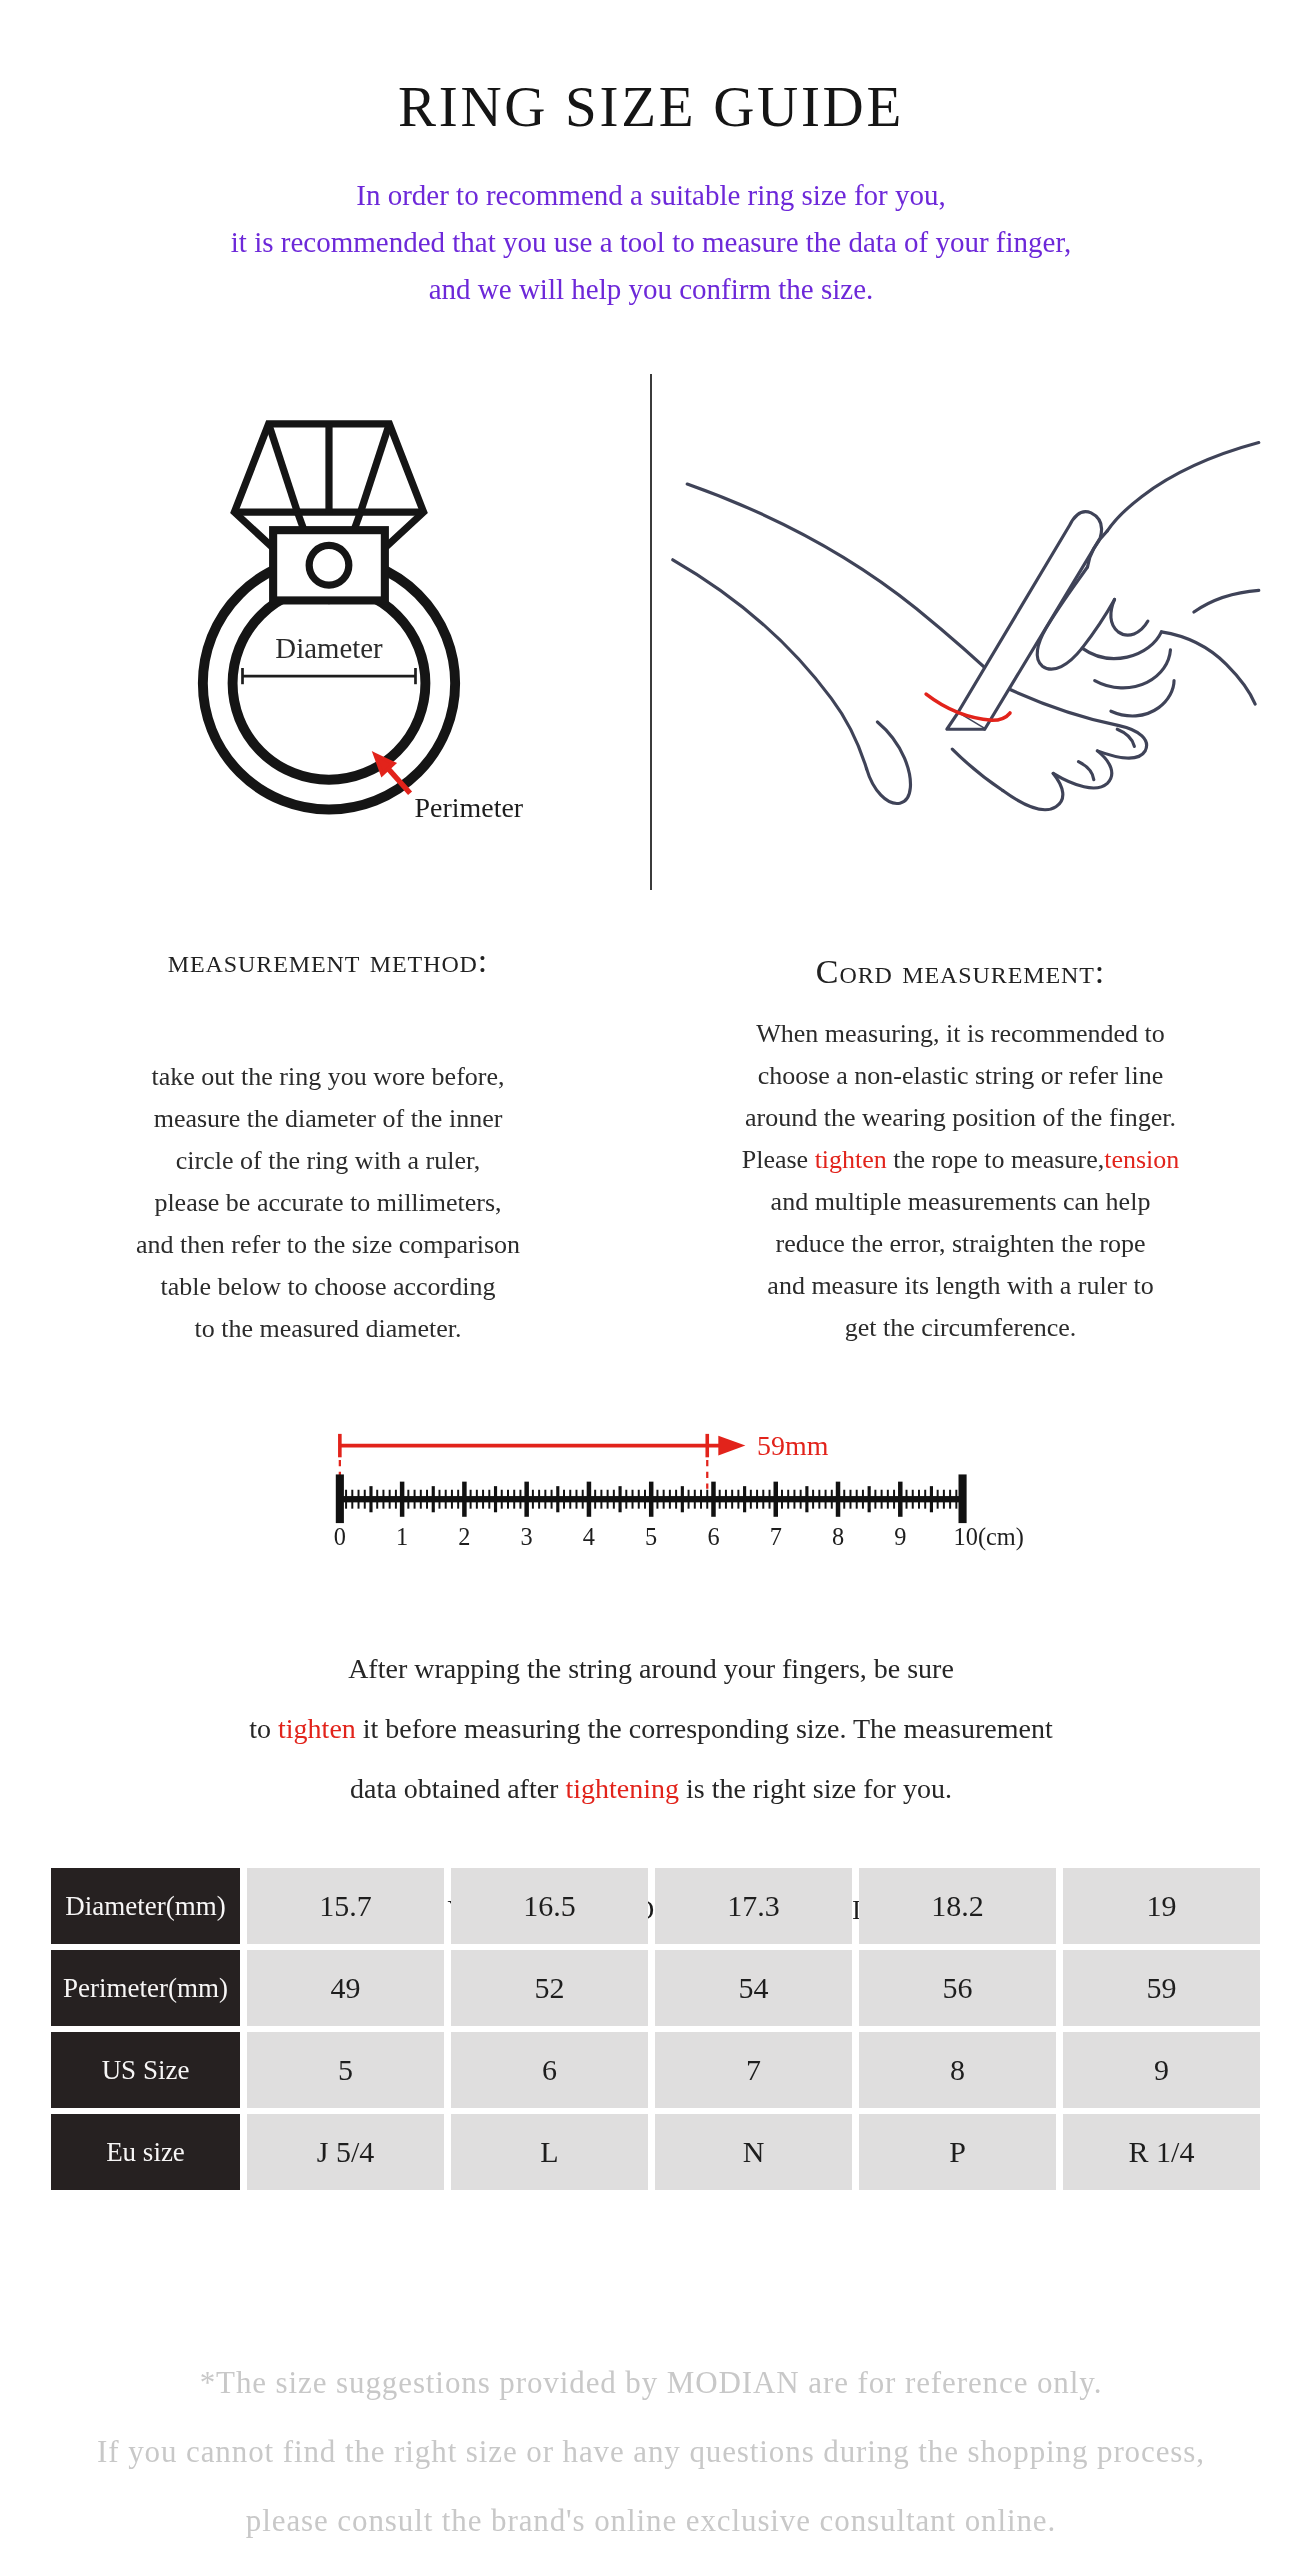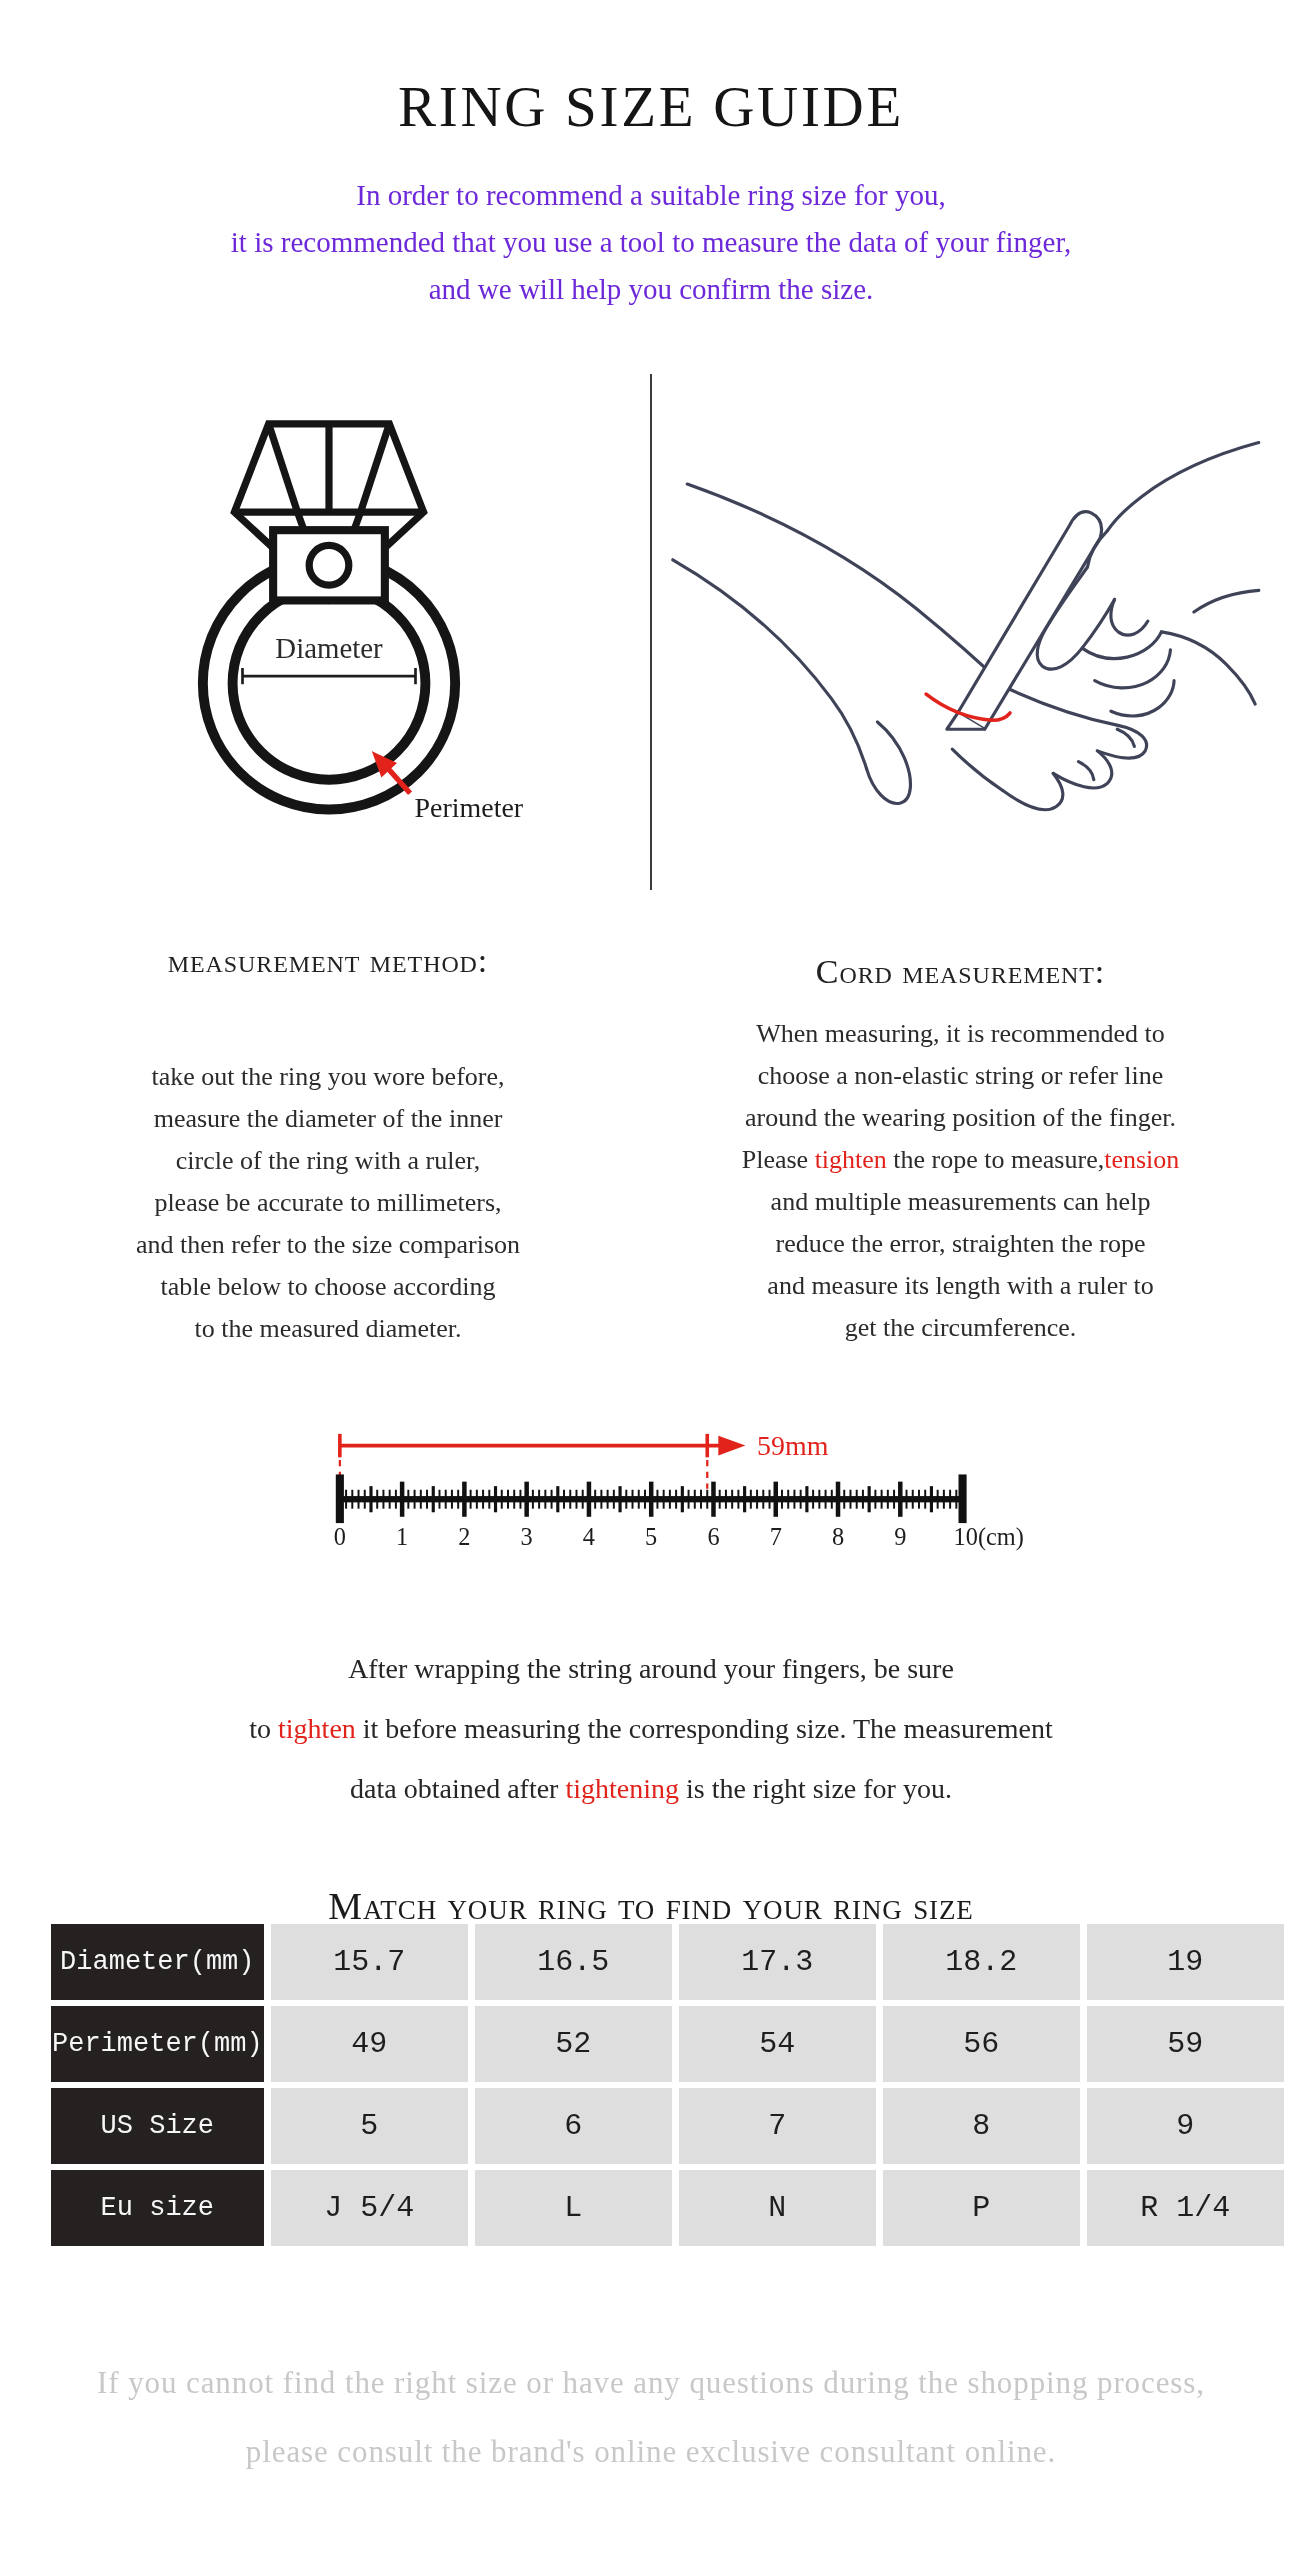--- a/index.html
+++ b/index.html
@@ -18,21 +18,21 @@
                color:#222;text-align:center;}
   .left-col{left:34px;width:588px;}
   .right-col{left:681px;width:559px;}
   .col-body{font-size:26px;line-height:42px;color:#2b2b2b;text-align:center;}
 
   .red{color:#e2231b;}
 
   .after-ruler{top:1639px;font-size:28px;line-height:60px;color:#262626;}
   .match-heading{top:1884px;font-variant:small-caps;font-size:38px;letter-spacing:0.9px;color:#1b1b1b;}
 
-  table.size{position:absolute;left:44px;top:1918px;border-collapse:separate;border-spacing:7.2px 6.3px;font-family:Liberation Mono, monospace;}
+  table.size{position:absolute;left:44px;top:1862px;border-collapse:separate;border-spacing:7.2px 6.3px;}
   table.size th{width:187px;height:74px;background:#262121;color:#f7f6f6;font-weight:400;
                 font-size:27px;text-align:center;}
   table.size td{width:195px;height:74px;background:#dfdede;color:#1e1e1e;
                 font-size:30px;text-align:center;}
 
   .footer{top:2348px;font-size:31px;line-height:69px;color:#c8c8c8;letter-spacing:0.9px;}
 
   .page svg text{font-family:"Liberation Serif", serif;}
   .sketch{fill:none;stroke:#3f4358;stroke-width:3.5;stroke-linecap:round;stroke-linejoin:round;}
 </style>
@@ -305,18 +305,19 @@
         <td>J 5/4</td>
         <td>L</td>
         <td>N</td>
         <td>P</td>
         <td>R 1/4</td>
       </tr>
     </tbody>
   </table>
 
   <div class="abs center footer">
+    <p>*The size suggestions provided by MODIAN are for reference only.</p>
     <p>If you cannot find the right size or have any questions during the shopping process,</p>
     <p>please consult the brand's online exclusive consultant online.</p>
   </div>
 
 </div>
 
 
 </body></html>

